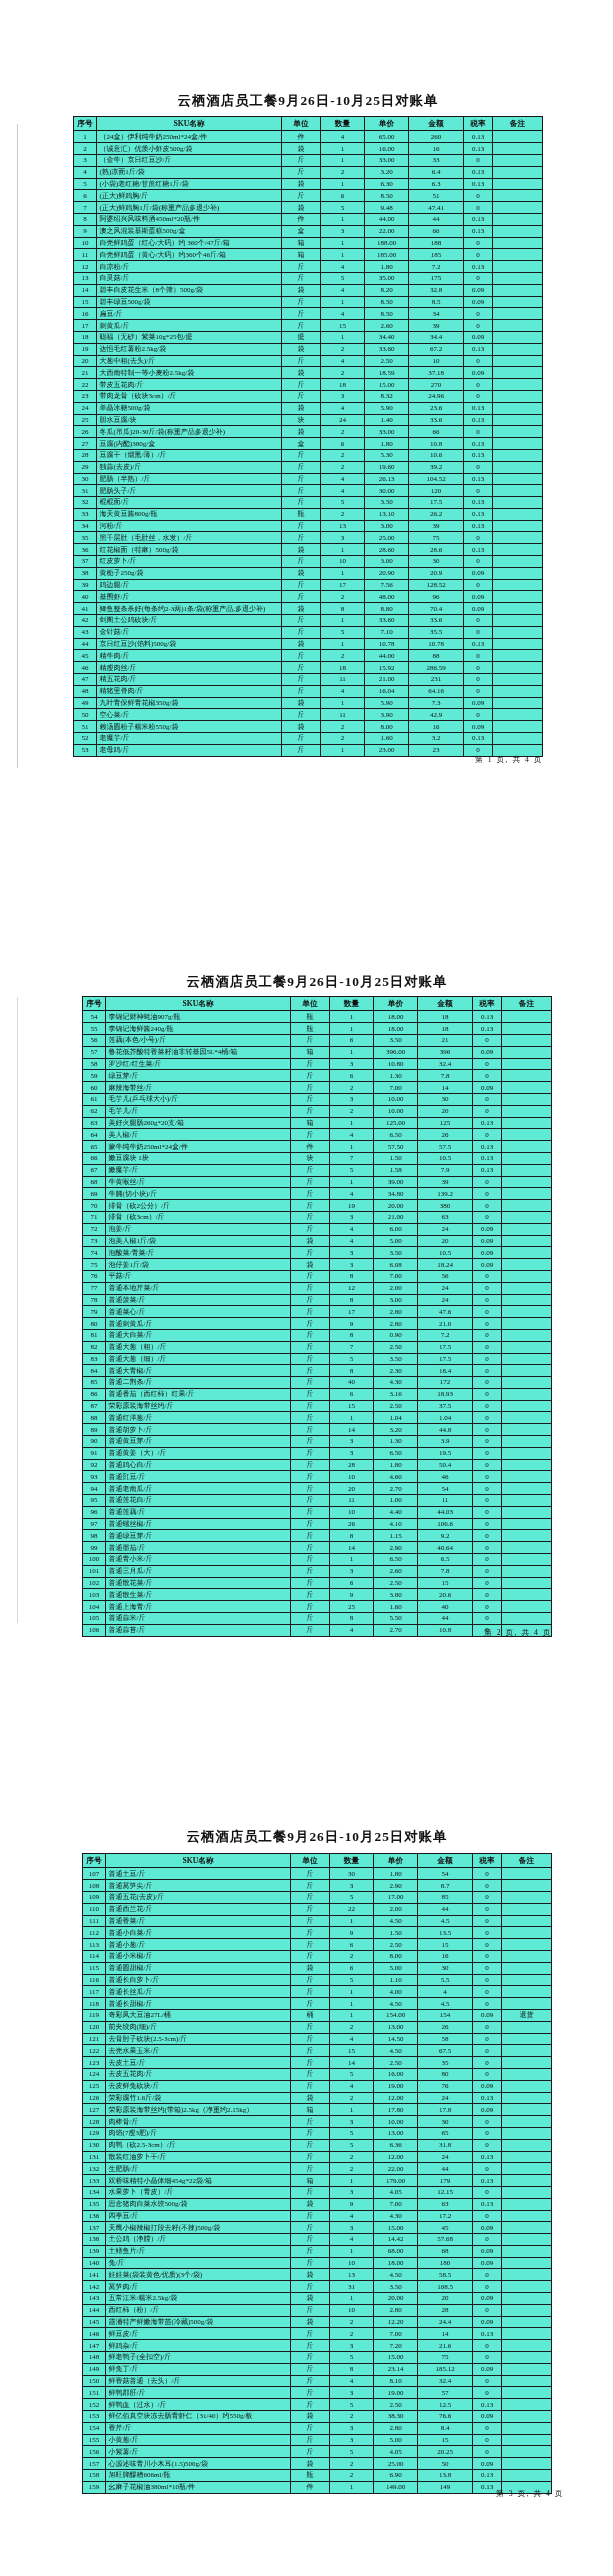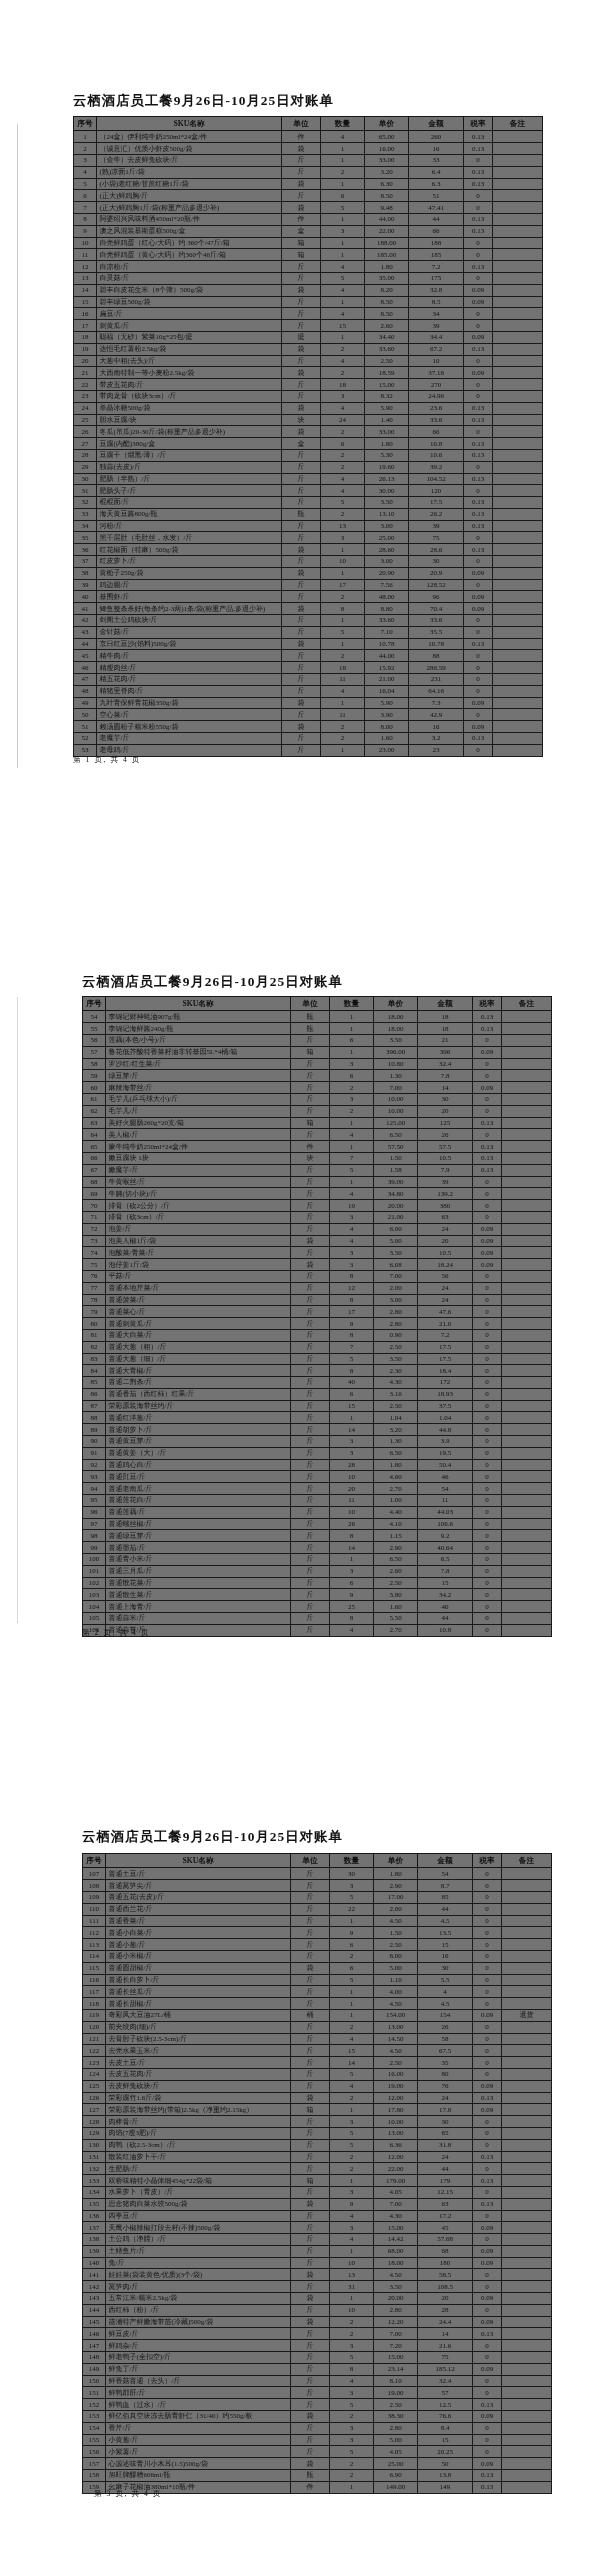--- a/index.html
+++ b/index.html
@@ -1,38 +1,38 @@
 <!DOCTYPE html>
 <html style="font-size:8.2px"><head>
 <meta charset="utf-8">
 <style>
   html,body{margin:0;padding:0}
   body{
     position:relative;width:613px;height:3468px;background:#ffffff;
     font-family:"Liberation Serif","DejaVu Serif",serif;color:#121212;overflow:hidden;
   }
   .page-title{
-    position:absolute;left:73px;width:470px;
+    position:absolute;left:73px;width:470px;text-align:center;
     font-size:13.4px;font-weight:bold;letter-spacing:1px;white-space:nowrap;
   }
   table.sheet{
     position:absolute;border-collapse:collapse;table-layout:fixed;
-    width:470px;background:#737373;padding-left:21px;
+    width:470px;background:#5eead4;padding-left:21px;
   }
   .sheet th{
     border:1px solid #161616;font-size:7.7px;font-weight:bold;height:13.4px;padding:0;
     white-space:nowrap;overflow:hidden;
   }
   .sheet td{
     border:0.8px solid #1a1a1a;font-size:7px;height:10.8px;padding:0 1px;
     text-align:center;white-space:nowrap;overflow:hidden;
   }
   .sheet td.c1{text-align:left;padding-left:2.6px}
   .page-footer{
-    position:absolute;left:73px;width:470px;text-align:left;
+    position:absolute;left:73px;width:470px;text-align:right;
     font-size:7.7px;letter-spacing:1.5px;white-space:nowrap;
   }
   .scan-streak{position:absolute;background:rgba(45,45,45,.25)}
 </style>
 </head>
 <body>
 
 <div class="scan-streak" style="left:17px;top:124px;width:1px;height:644px"></div>
 <div class="scan-streak" style="left:17px;top:997px;width:1px;height:626px;opacity:.7"></div>
 
@@ -76,21 +76,21 @@
         <td class="c1">（诚意汇）优质小虾皮500g/袋</td>
         <td class="c2">袋</td>
         <td class="c3">1</td>
         <td class="c4">16.00</td>
         <td class="c5">16</td>
         <td class="c6">0.13</td>
         <td class="c7"></td>
       </tr>
       <tr>
         <td class="c0">3</td>
-        <td class="c1">（金牛）去皮鲜兔砍块/斤</td>
+        <td class="c1">（金牛）京日红豆沙/斤</td>
         <td class="c2">斤</td>
         <td class="c3">1</td>
         <td class="c4">33.00</td>
         <td class="c5">33</td>
         <td class="c6">0</td>
         <td class="c7"></td>
       </tr>
       <tr>
         <td class="c0">4</td>
         <td class="c1">(熟)凉面1斤/袋</td>
@@ -1109,21 +1109,21 @@
         <td class="c5">15</td>
         <td class="c6">0</td>
         <td class="c7"></td>
       </tr>
       <tr>
         <td class="c0">103</td>
         <td class="c1">普通散生菜/斤</td>
         <td class="c2">斤</td>
         <td class="c3">9</td>
         <td class="c4">3.80</td>
-        <td class="c5">34.2</td>
+        <td class="c5">20.6</td>
         <td class="c6">0</td>
         <td class="c7"></td>
       </tr>
       <tr>
         <td class="c0">104</td>
         <td class="c1">普通上海青/斤</td>
         <td class="c2">斤</td>
         <td class="c3">25</td>
         <td class="c4">1.60</td>
         <td class="c5">40</td>

